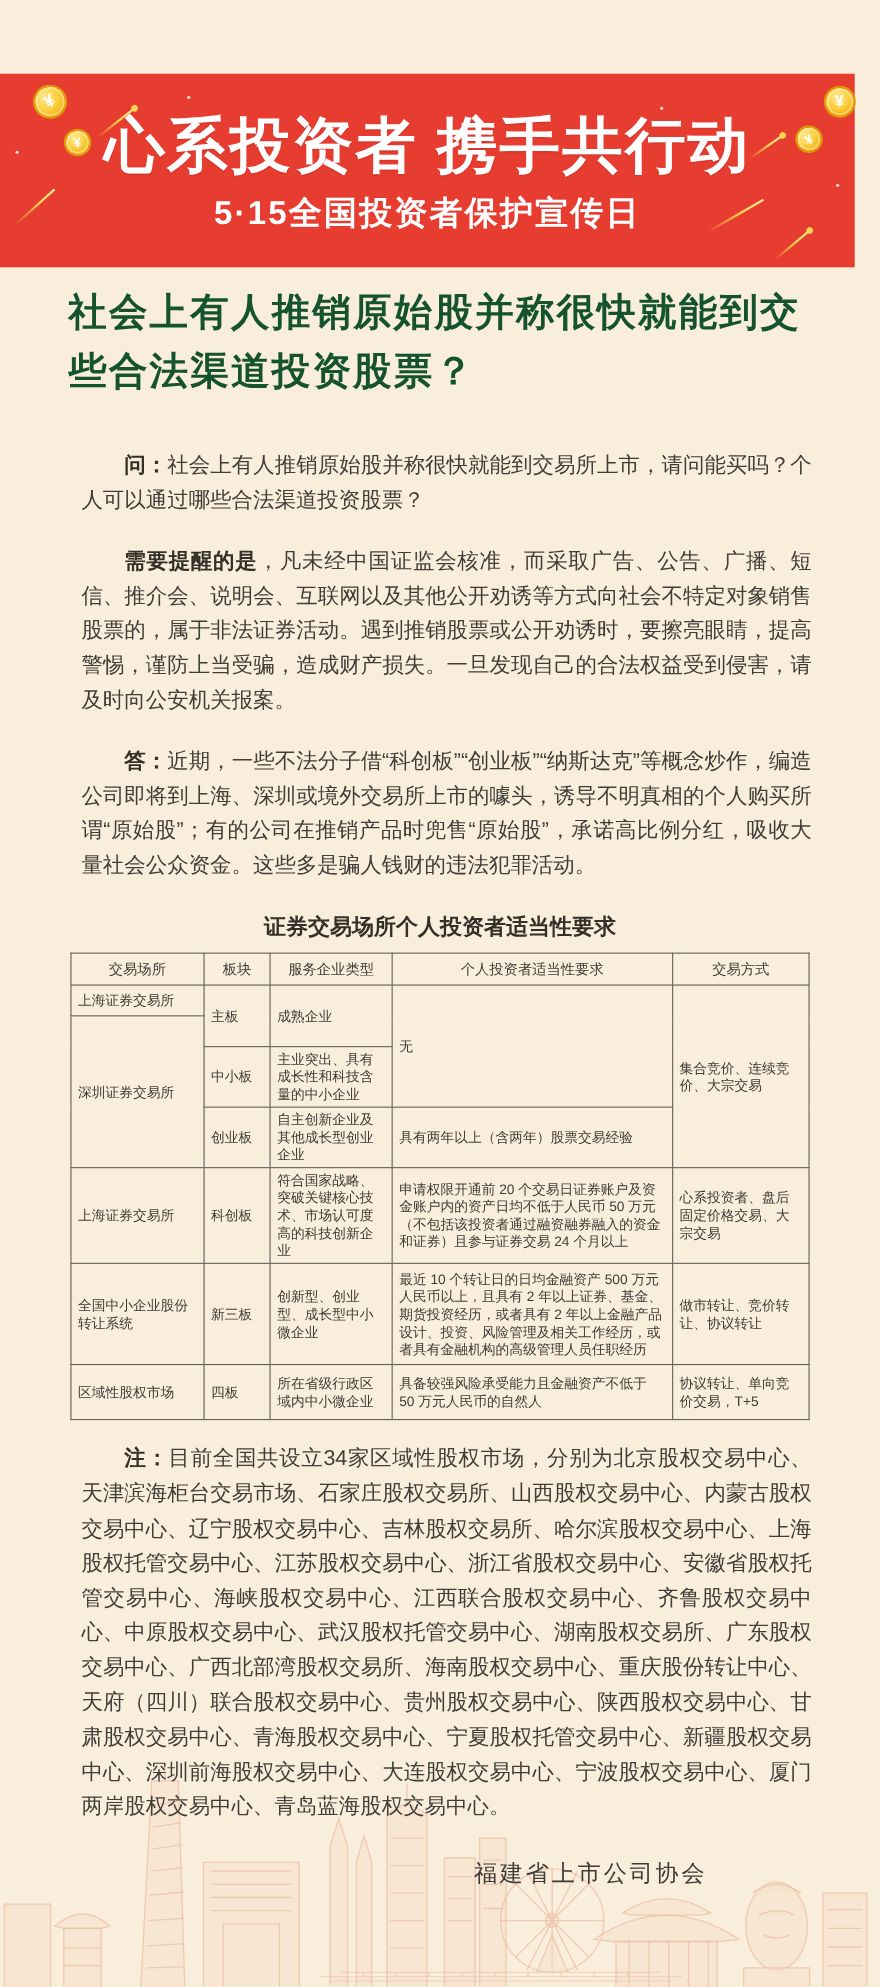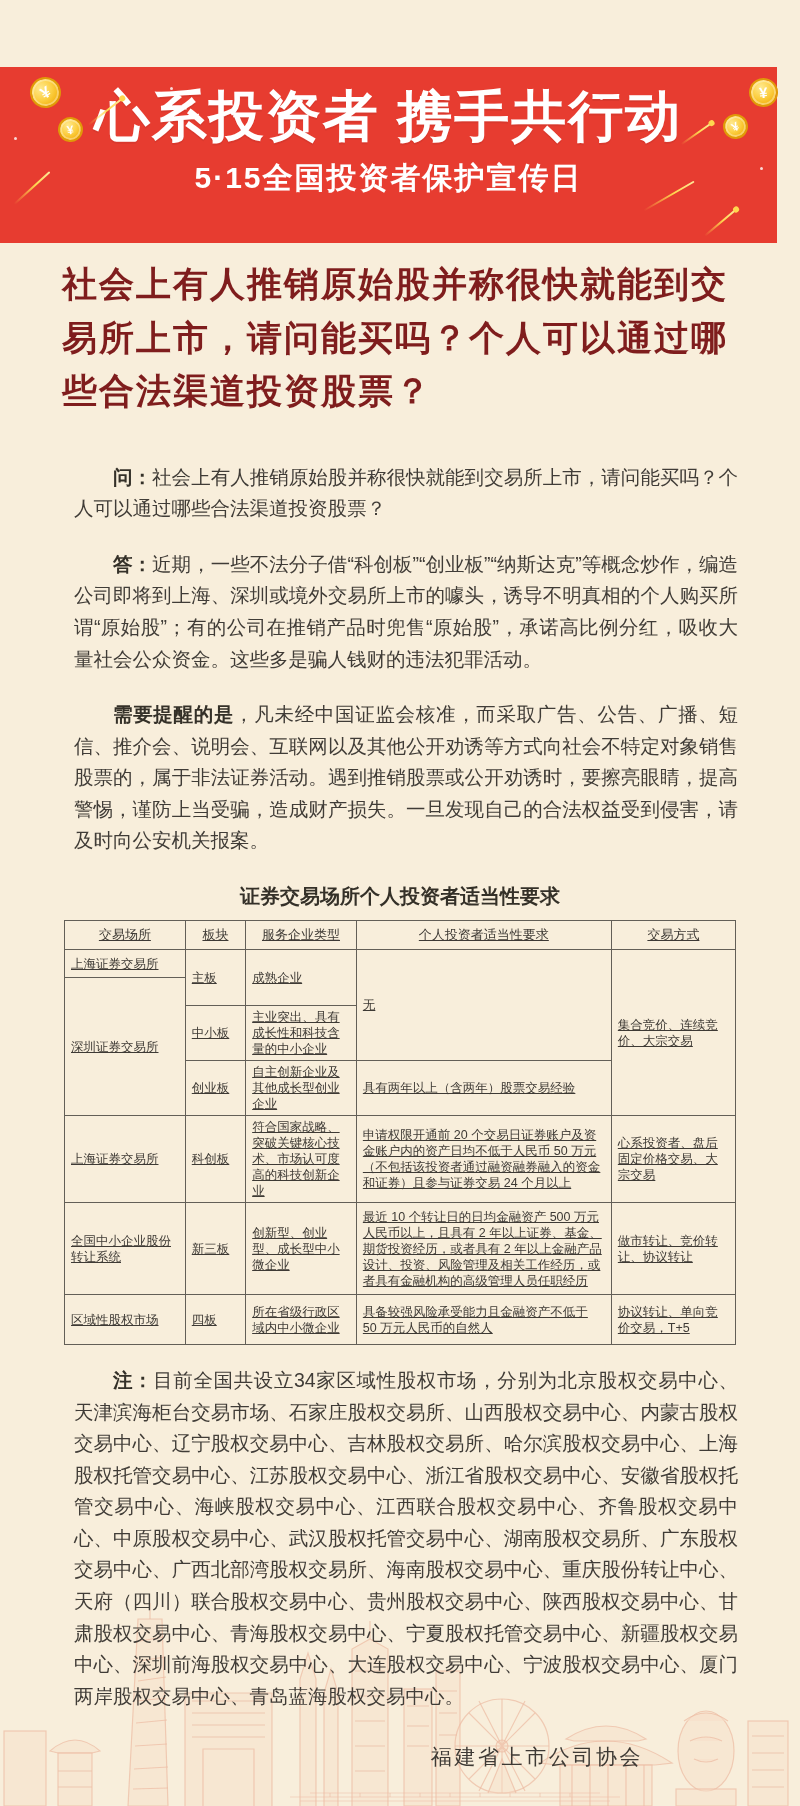--- a/index.html
+++ b/index.html
@@ -13,21 +13,21 @@
   }
   .page{position:relative;width:800px;height:1806px;overflow:hidden;}
 
   
   .banner{
     position:absolute;left:0;top:67px;width:777px;height:176px;
     background:#e73c30;
     z-index:3;
   }
   .banner-title{
-    margin:0;padding-top:18px;
+    margin:0;padding-top:34px;
     text-align:center;
     font-size:55px;font-weight:900;color:#ffffff;
     letter-spacing:2px;line-height:1.15;
     text-shadow:0 2px 0 rgba(0,0,0,0.06);
   }
   .banner-subtitle{
     margin-top:10px;text-align:center;
     font-size:30px;font-weight:bold;color:#ffffff;letter-spacing:2px;
   }
   .coin{
@@ -61,40 +61,40 @@
   .dot{position:absolute;width:3px;height:3px;border-radius:50%;background:rgba(255,255,255,.8);}
   .dot.d1{left:14px;top:70px;}
   .dot.d2{left:170px;top:20px;}
   .dot.d3{left:600px;top:30px;}
   .dot.d4{left:760px;top:100px;}
 
   
   .content{position:absolute;left:0;top:243px;width:800px;padding:0 62px;box-sizing:border-box;z-index:2;}
   .headline{margin:14px 0 0 0;}
   .headline div{
-    font-size:35px;font-weight:bold;color:#7f1d1d;
+    font-size:35px;font-weight:bold;color:#14532d;
     line-height:1.53;letter-spacing:2px;white-space:nowrap;
   }
   .para{
     margin:24px 0 0 12px;
     font-size:19.5px;line-height:1.62;
     text-align:justify;text-indent:2em;color:#403c37;
   }
   .para b{font-weight:bold;color:#343028;}
   .para.first{margin-top:44px;}
 
   
   .table-title{
     margin-top:26px;text-align:center;
     font-size:20px;font-weight:bold;color:#343028;
   }
   table.suit{
     width:672px;margin:10px auto 0 auto;
     border-collapse:collapse;
-    font-size:12.5px;line-height:1.28;color:#3e3a35;text-decoration:underline;
+    font-size:12.5px;line-height:1.28;color:#3e3a35;
   }
   table.suit th,table.suit td{
     border:1px solid #635f57;
     padding:3px 6px;vertical-align:middle;text-align:left;
   }
   table.suit th{font-weight:normal;text-align:center;height:22px;font-size:13px;}
   td.tc{text-align:center;}
   tr.r1{height:28px;} tr.r2{height:28px;} tr.r3{height:54px;} tr.r4{height:52px;}
   tr.r5{height:76px;} tr.r6{height:92px;} tr.r7{height:50px;}
 
@@ -139,29 +139,28 @@
     <div class="dot d3"></div>
     <div class="dot d4"></div>
     <div class="banner-title">心系投资者 携手共行动</div>
     <div class="banner-subtitle">5·15全国投资者保护宣传日</div>
   </div>
 
   <div class="content">
 
     <div class="headline">
       <div>社会上有人推销原始股并称很快就能到交</div>
-      <div>易所上市，请问能买吗？个人可以通过哪</div>
       <div>些合法渠道投资股票？</div>
     </div>
 
     <p class="para first"><b>问：</b><span>社会上有人推销原始股并称很快就能到交易所上市，请问能买吗？个人可以通过哪些合法渠道投资股票？</span></p>
 
+    <p class="para"><b>需要提醒的是</b><span>，凡未经中国证监会核准，而采取广告、公告、广播、短信、推介会、说明会、互联网以及其他公开劝诱等方式向社会不特定对象销售股票的，属于非法证券活动。遇到推销股票或公开劝诱时，要擦亮眼睛，提高警惕，谨防上当受骗，造成财产损失。一旦发现自己的合法权益受到侵害，请及时向公安机关报案。</span></p>
+
     <p class="para"><b>答：</b><span>近期，一些不法分子借“科创板”“创业板”“纳斯达克”等概念炒作，编造公司即将到上海、深圳或境外交易所上市的噱头，诱导不明真相的个人购买所谓“原始股”；有的公司在推销产品时兜售“原始股”，承诺高比例分红，吸收大量社会公众资金。这些多是骗人钱财的违法犯罪活动。</span></p>
-
-    <p class="para"><b>需要提醒的是</b><span>，凡未经中国证监会核准，而采取广告、公告、广播、短信、推介会、说明会、互联网以及其他公开劝诱等方式向社会不特定对象销售股票的，属于非法证券活动。遇到推销股票或公开劝诱时，要擦亮眼睛，提高警惕，谨防上当受骗，造成财产损失。一旦发现自己的合法权益受到侵害，请及时向公安机关报案。</span></p>
 
     <div class="table-title">证券交易场所个人投资者适当性要求</div>
     <table class="suit">
       <colgroup>
         <col style="width:18%">
           <col style="width:9%">
           <col style="width:16.5%">
           <col style="width:38%">
           <col style="width:18.5%">
       </colgroup>

